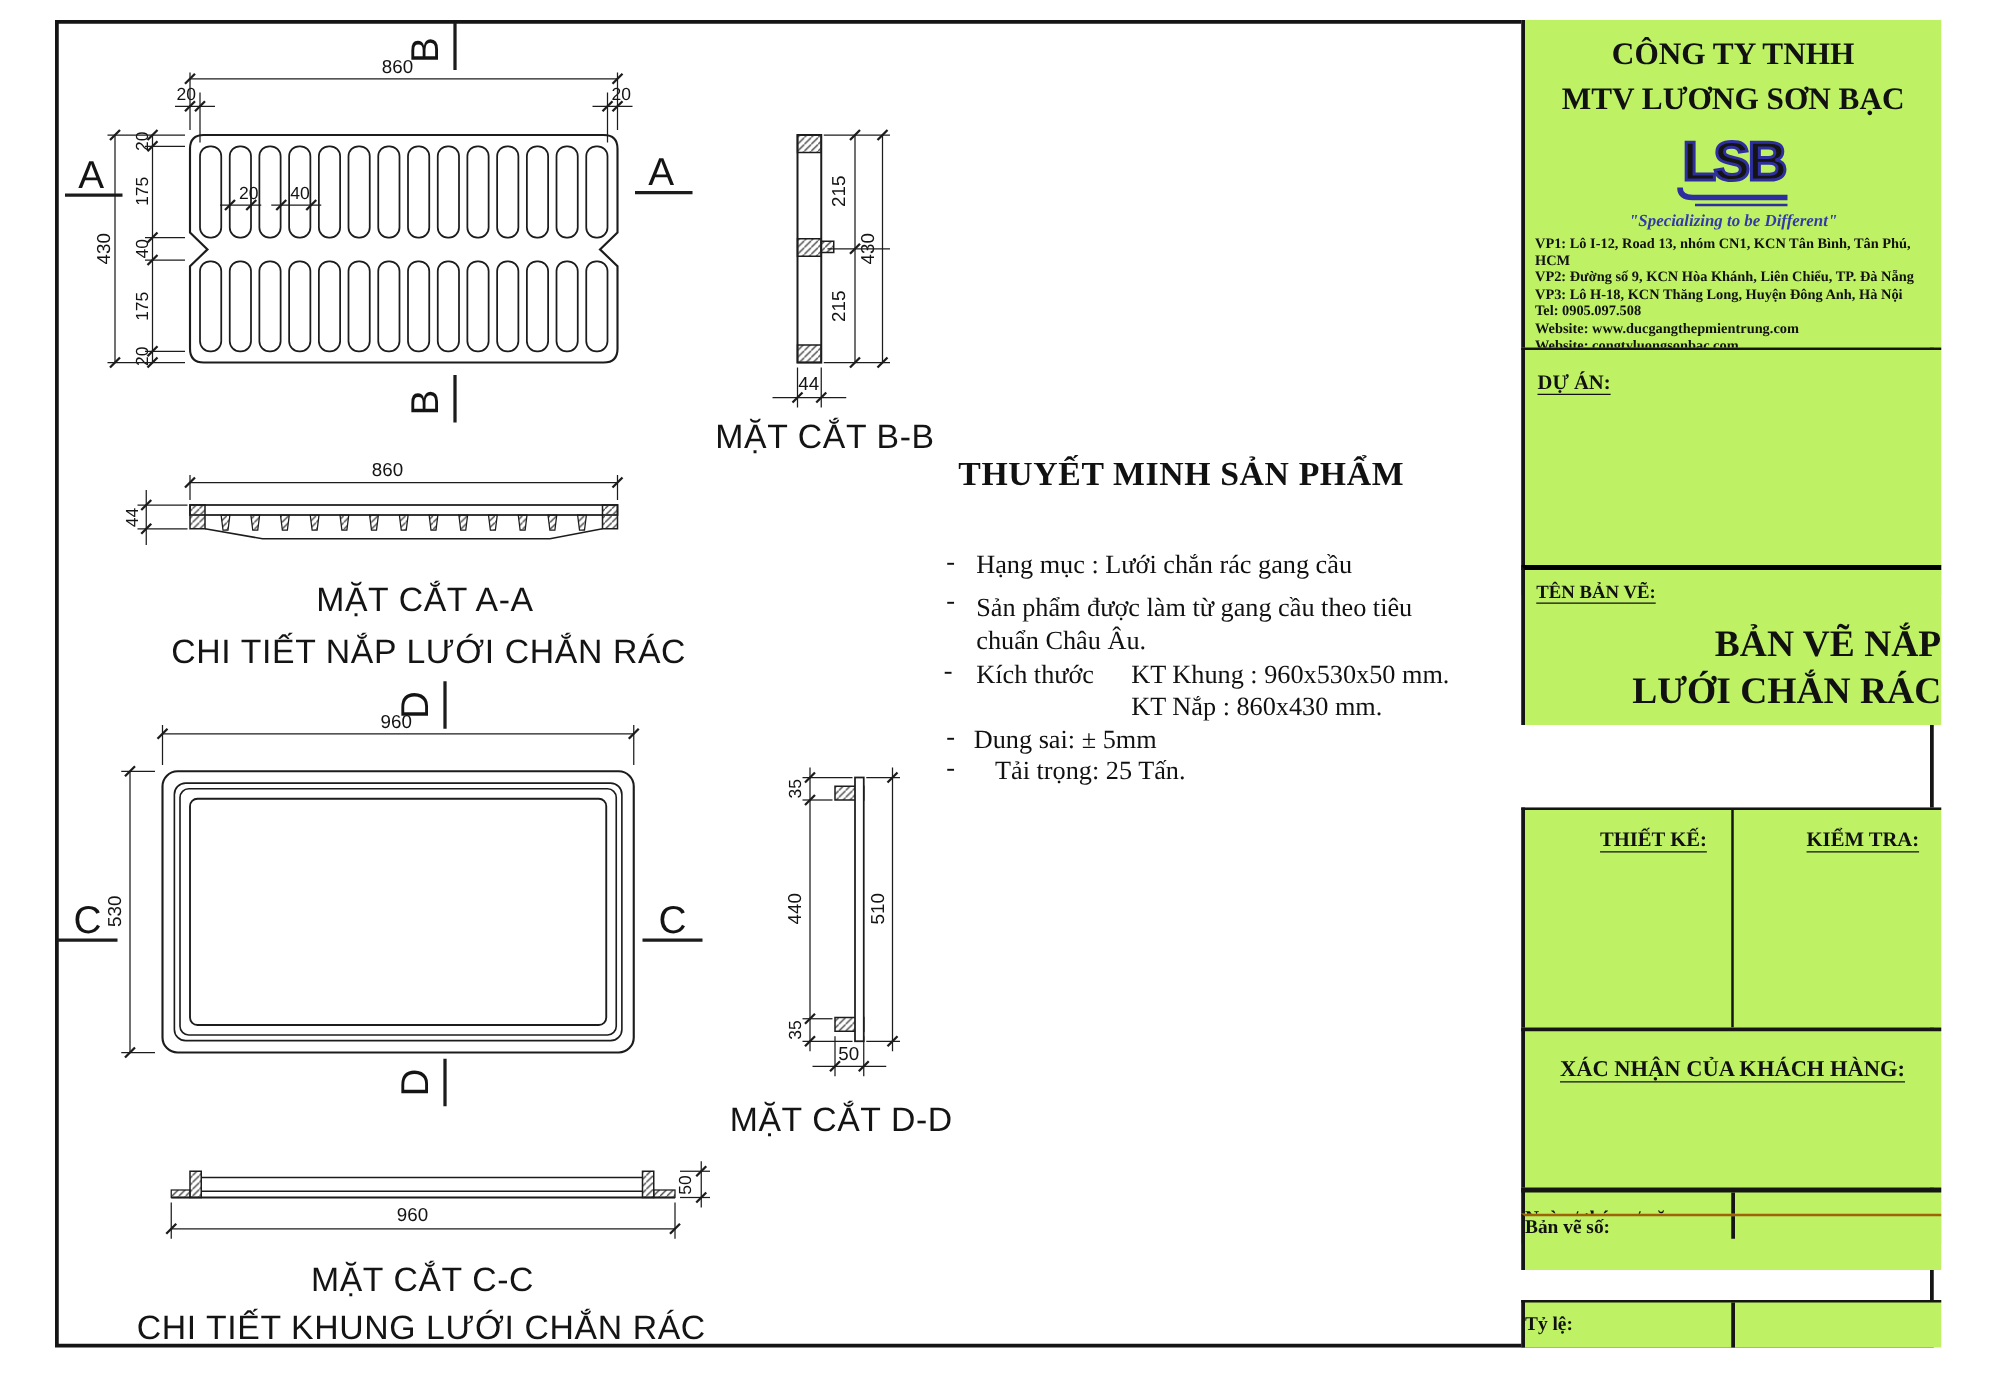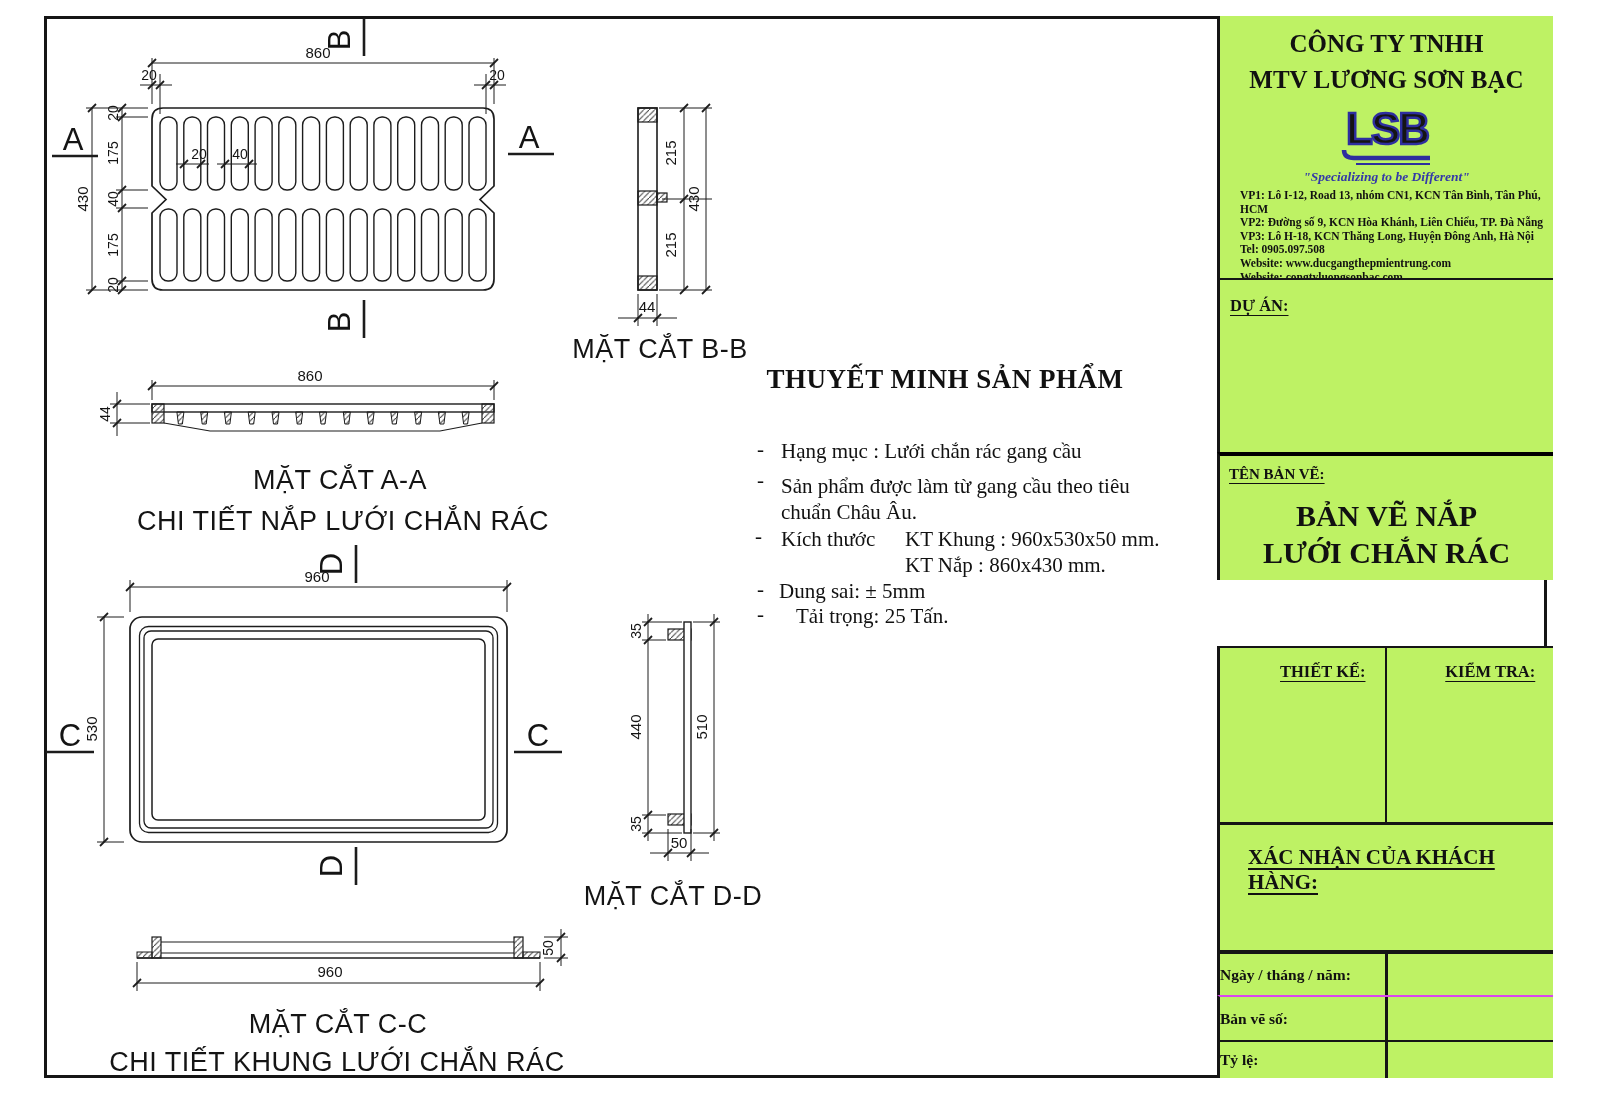--- a/index.html
+++ b/index.html
@@ -18,36 +18,36 @@
   #notes-title{left:720px;top:364px;width:450px;text-align:center;
         font-weight:bold;font-size:27px;letter-spacing:.5px;}
   .note-line{font-size:21px;white-space:nowrap;}
   
   .tb{position:absolute;left:1217px;width:336px;box-sizing:border-box;
       border-left:3px solid #151515;background:#bef264;}
   .tb-label{font-weight:bold;text-decoration:underline;text-underline-offset:4px;}
   #sec-company{top:16px;height:262px;text-align:center;}
   .company-line{font-weight:bold;font-size:25px;line-height:36px;}
   #slogan{font-style:italic;font-weight:bold;font-size:13.5px;margin-top:1px;}
-  #addr{ text-align:left;padding:4px 0 0 20px;font-weight:bold;font-size:11.5px;line-height:13.6px;
+  #addr{ text-align:left;padding:4px 0 0 8px;font-weight:bold;font-size:11.5px;line-height:13.6px;
         font-family:"Liberation Serif",serif;}
   #sec-project{top:278px;height:198px;border-top:2px solid #151515;}
   #sec-project .tb-label{display:block;margin:16px 0 0 10px;font-size:16.5px;}
   #sec-name{top:452px;height:128px;border-top:4px solid #000000;}
   #sec-name .tb-label{display:block;margin:10px 0 0 9px;font-size:15px;}
-  .dname{ text-align:center;font-weight:bold;font-size:30px;line-height:37px;}
+  .dname{ text-align:right;font-weight:bold;font-size:30px;line-height:37px;}
   #dname-wrap{margin-top:14px;}
   #sec-design{top:646px;height:176px;border-top:2px solid #151515;display:flex;}
   .dcell{width:168px;box-sizing:border-box;text-align:center;padding-top:14px;font-size:16.5px;padding-left:41px;}
   .dcell.first{border-right:2px solid #151515;}
   #sec-customer{top:822px;height:128px;border-top:3px solid #151515;}
-  #sec-customer .tb-label{display:block;margin:20px 0 0 28px;font-size:21px;}
+  #sec-customer .tb-label{display:block;margin:20px 0 0 28px;font-size:18px;}
   .tb-row{display:flex;}
   #row-date{top:950px;height:45px;border-top:4px solid #151515;}
-  #row-num{top:995px;height:45px;border-top:2px solid #d946ef;}
+  #row-num{top:971px;height:45px;border-top:2px solid #a16207;flex-direction:column;}
   #row-scale{top:1040px;height:38px;border-top:2px solid #151515;}
   .rlabel{width:168px;box-sizing:border-box;border-right:3px solid #151515;
         font-weight:bold;font-size:15.5px;display:flex;align-items:center;}
   .rempty{flex:1;}
   
   #logo-wrap{margin-top:6px;height:64px;}
 </style>
 </head>
 <body>
 

